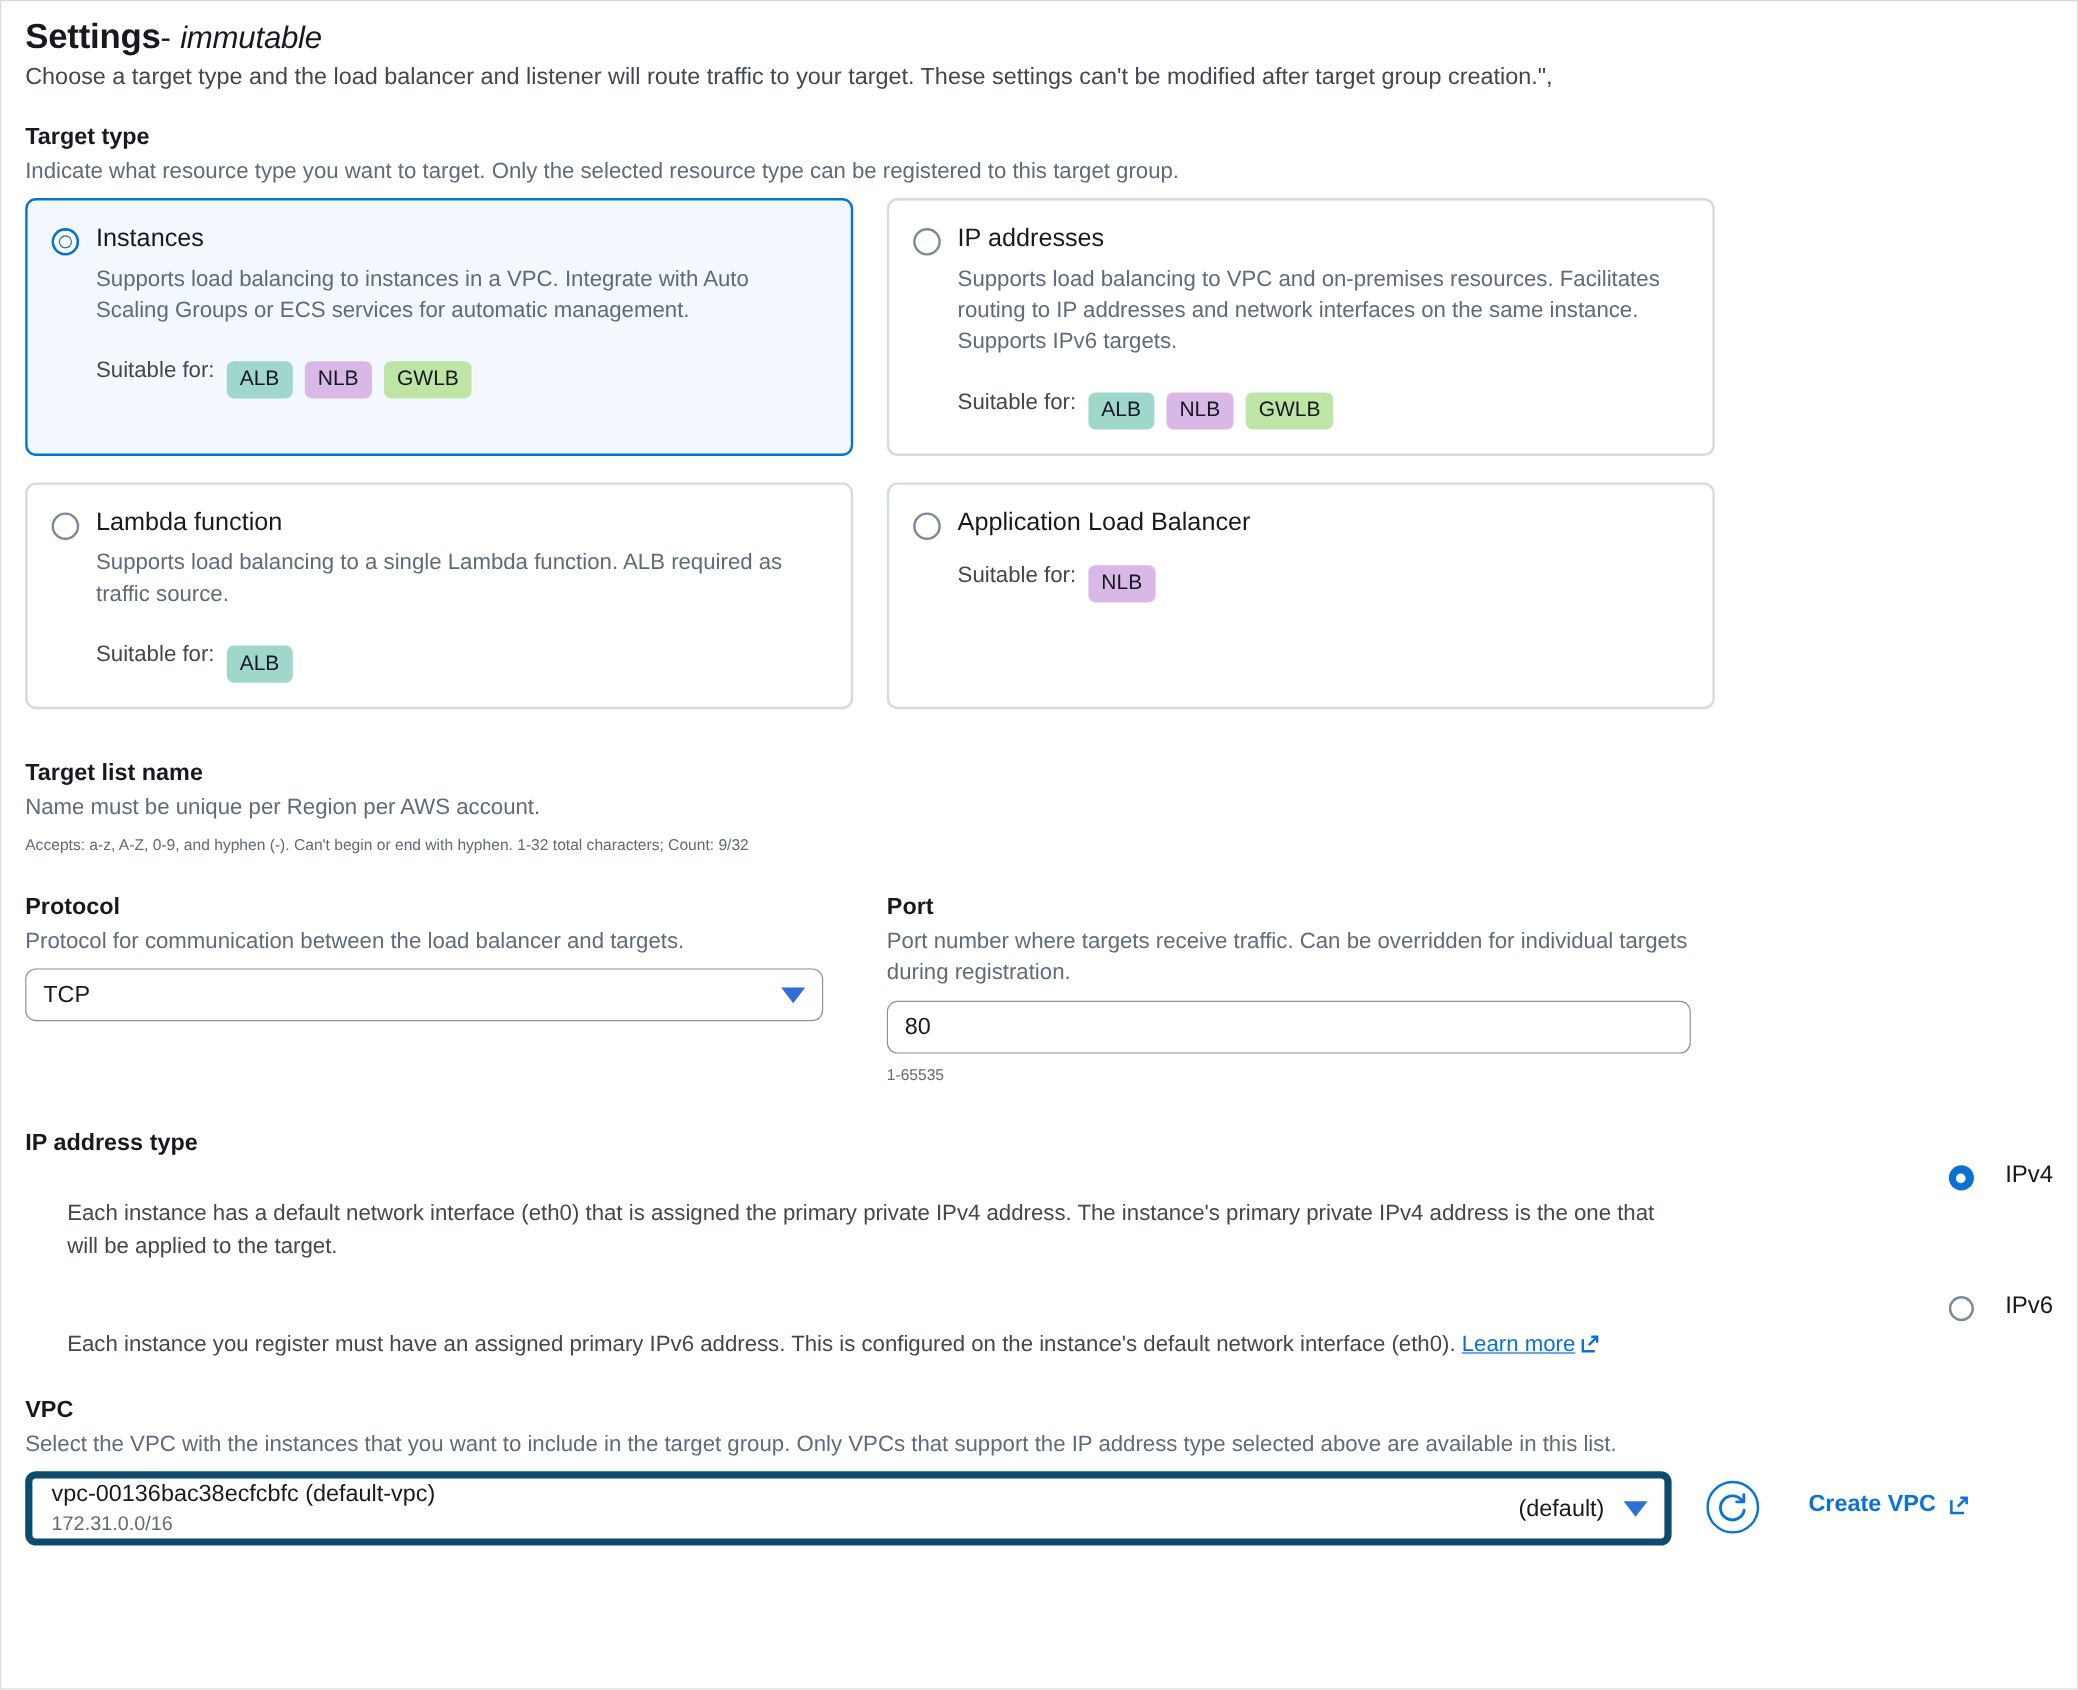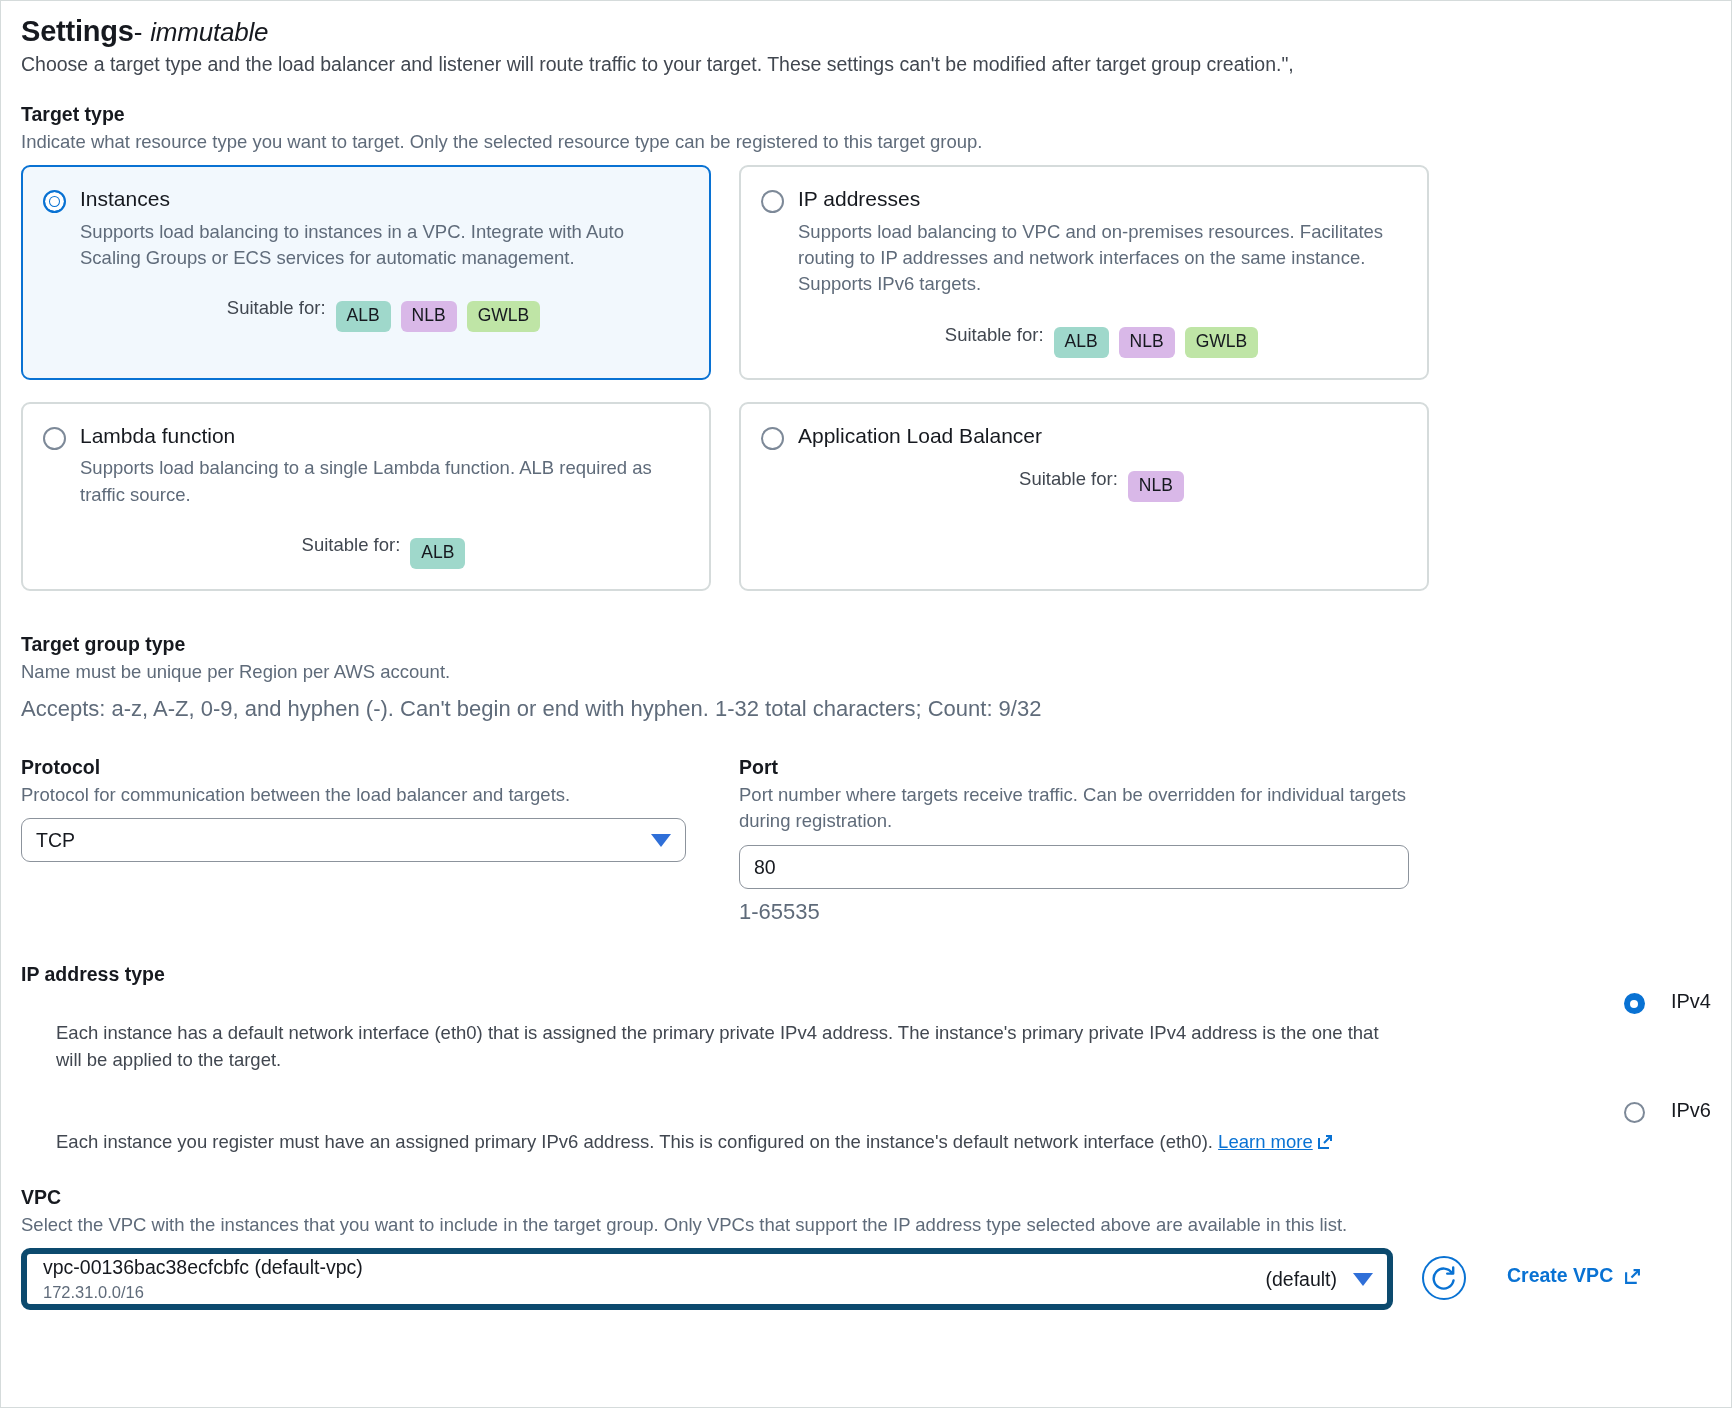--- a/index.html
+++ b/index.html
@@ -113,21 +113,20 @@
     color: #5f6b7a;
     line-height: 1.42;
     margin-bottom: 14px;
   }
   .suitable {
     display: flex;
     align-items: center;
     gap: 10px;
     font-size: 18.5px;
     color: #414750;
-    justify-content: center;
   }
   .badge {
     display: inline-block;
     padding: 4px 11px 5px 11px;
     border-radius: 6px;
     font-size: 17.5px;
     font-weight: 400;
     color: #16191f;
     line-height: 1.25;
     margin-top: 16px;
@@ -144,21 +143,21 @@
     border: 1px solid #8c939c;
     border-radius: 9px;
     background: #ffffff;
     font-size: 19.5px;
     color: #16191f;
     padding: 0 14px;
     display: flex;
     align-items: center;
   }
   .hint {
-    font-size: 22px;
+    font-size: 13px;
     color: #5f6b7a;
     margin-top: 10px;
   }
 
   
   .row2 {
     display: grid;
     grid-template-columns: 690px 690px;
     gap: 0 28px;
     margin-bottom: 38px;
@@ -355,21 +354,21 @@
             <span>Suitable for:</span>
             <span class="badge nlb">NLB</span>
           </div>
         </div>
       </div>
     </div>
 
   </div>
 
   <div class="field">
-    <div class="label-strong">Target group type</div>
+    <div class="label-strong">Target list name</div>
     <div class="label-desc">Name must be unique per Region per AWS account.</div>
     <div class="hint">Accepts: a-z, A-Z, 0-9, and hyphen (-). Can't begin or end with hyphen. 1-32 total characters; Count: 9/32</div>
   </div>
 
   <div class="row2">
     <div>
       <div class="label-strong">Protocol</div>
       <div class="label-desc">Protocol for communication between the load balancer and targets.</div>
       <div class="select">
         <span>TCP</span>

